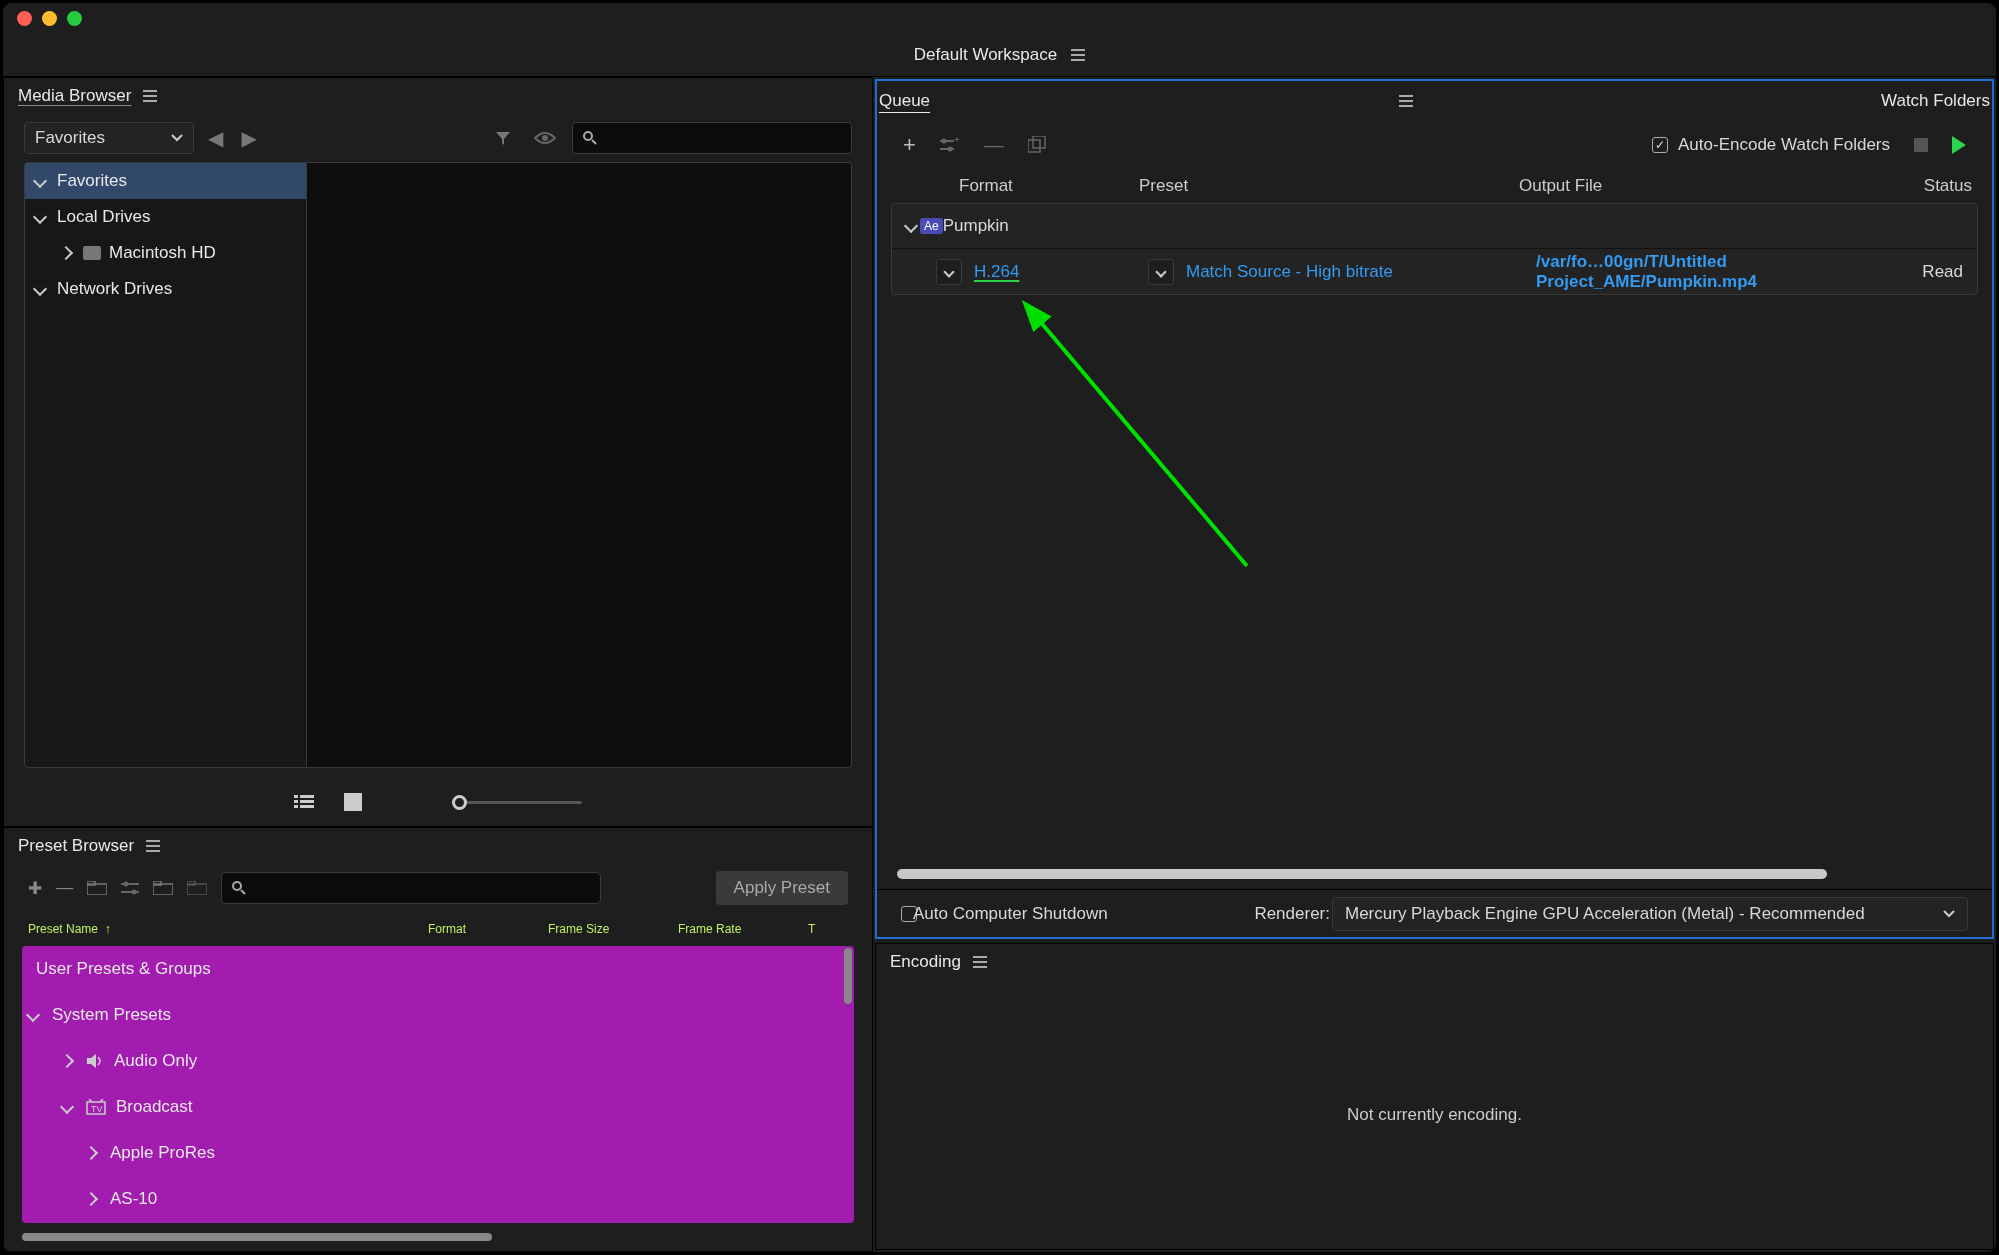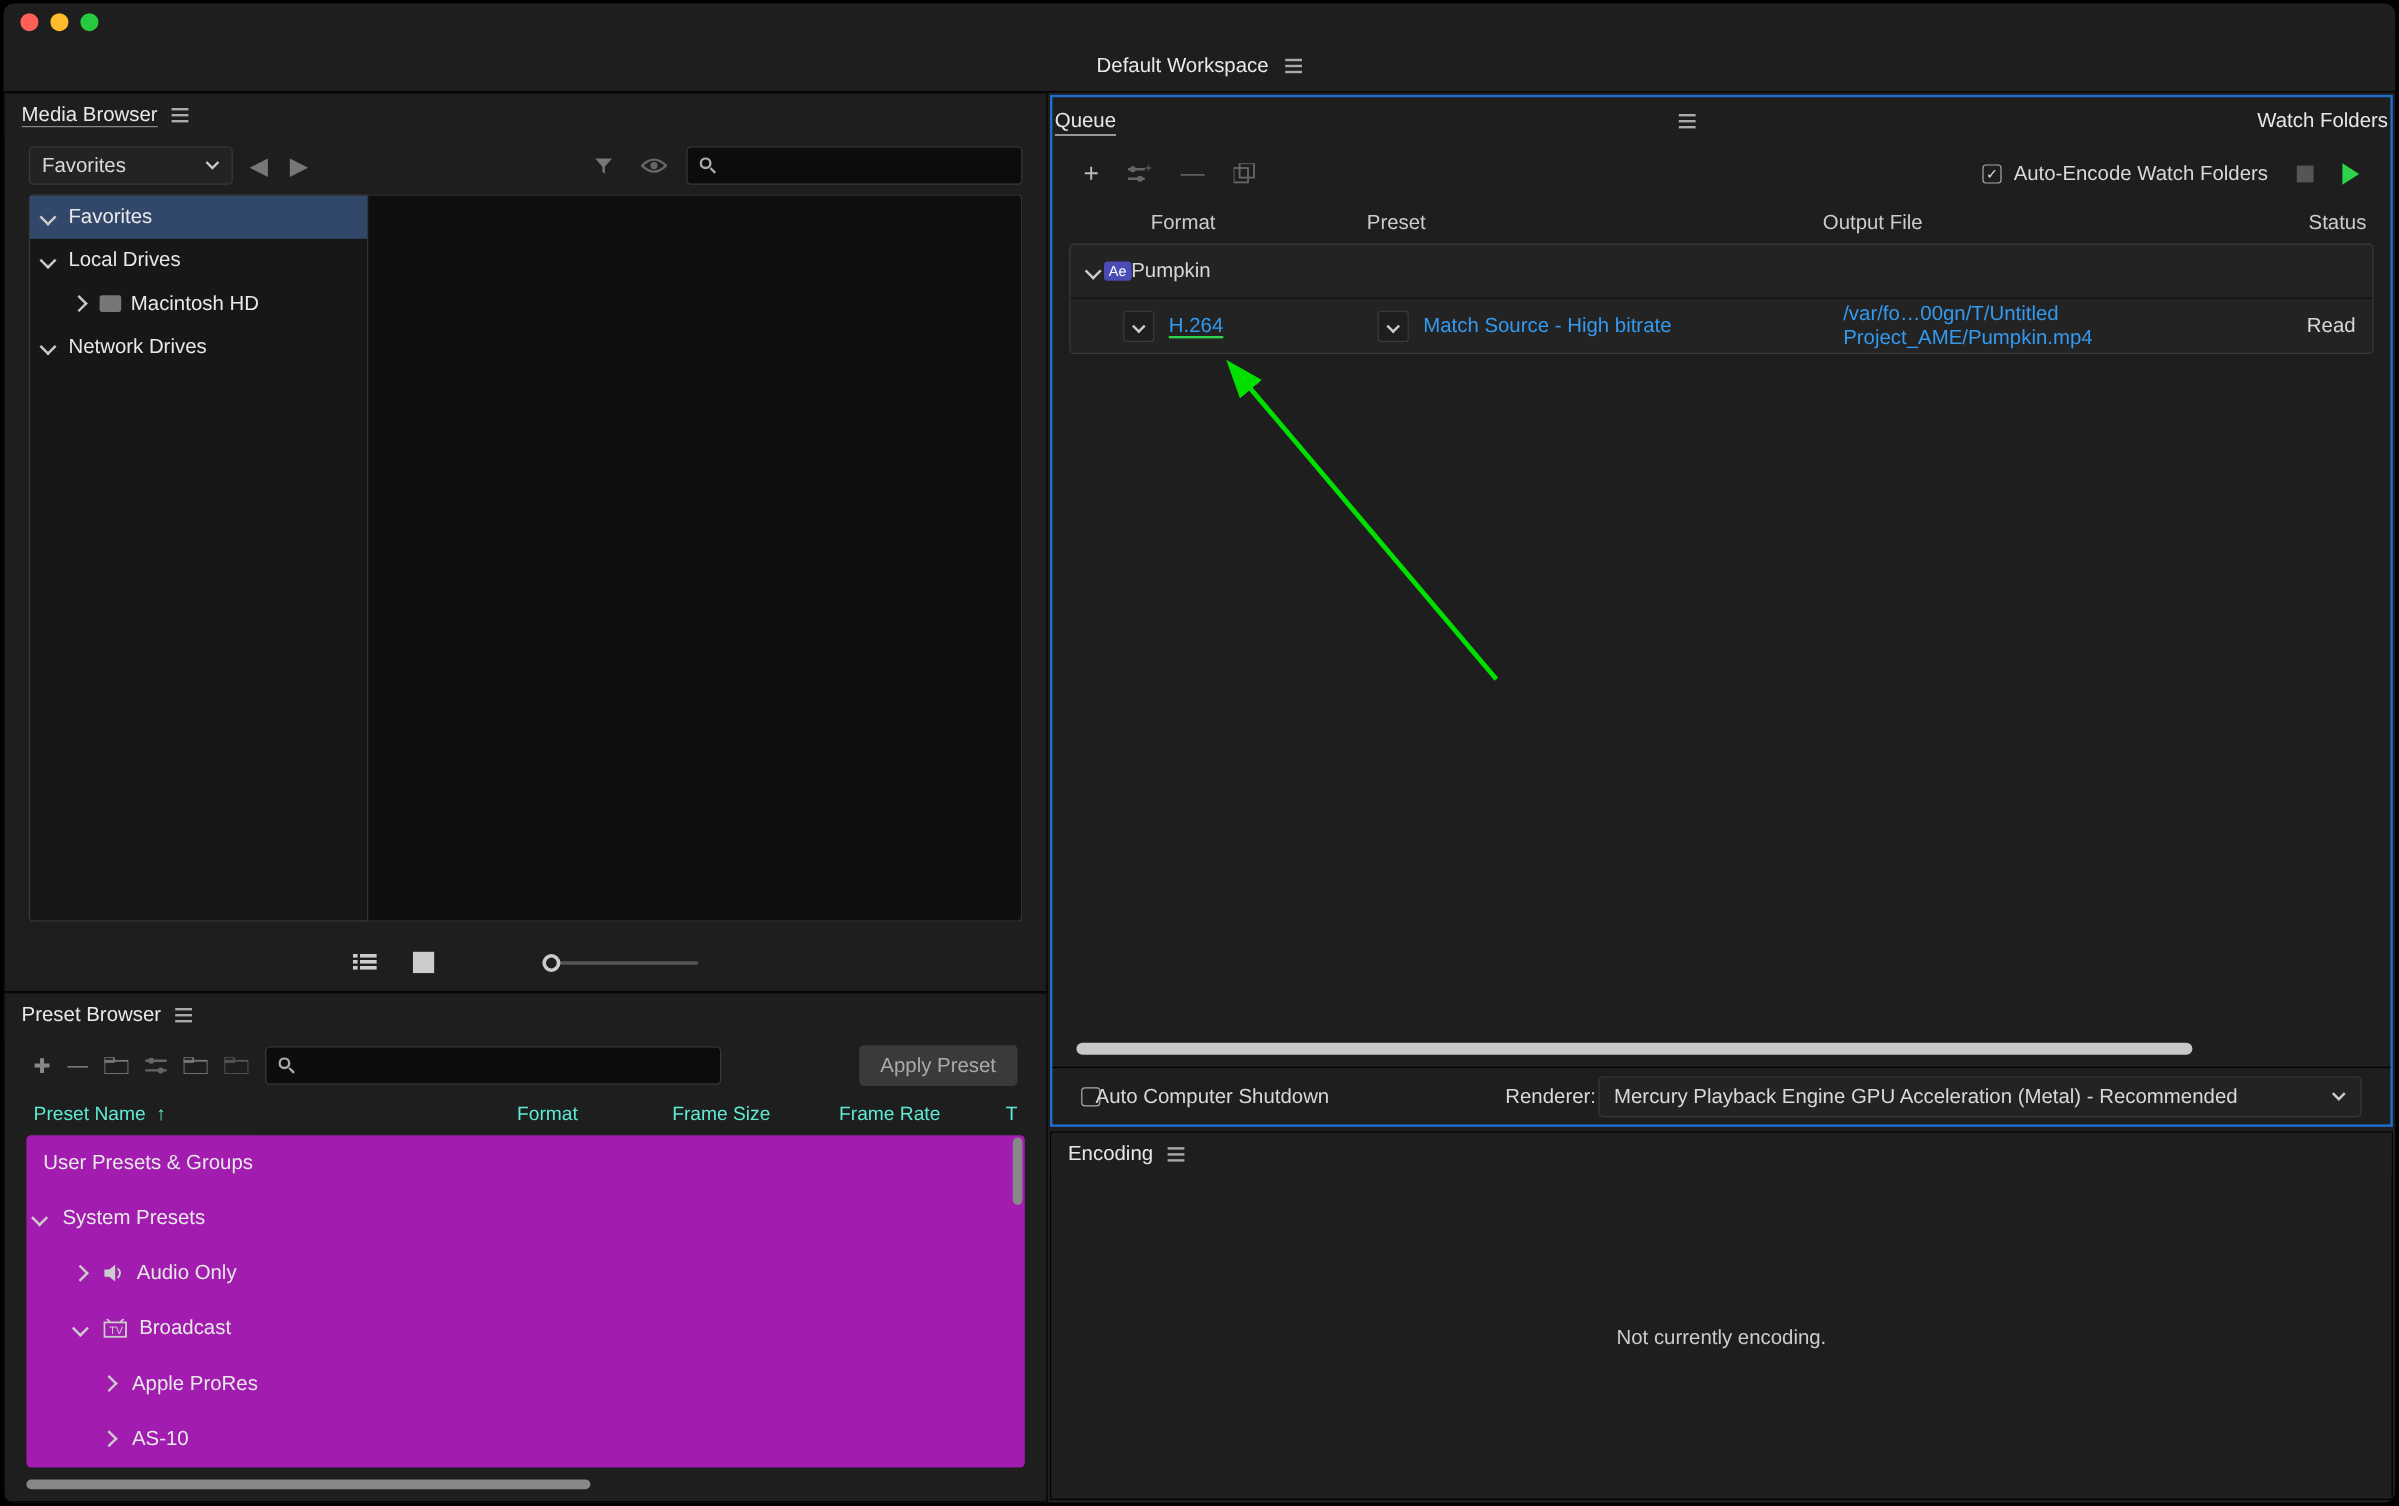--- a/index.html
+++ b/index.html
@@ -52,21 +52,21 @@
   .mb-footer{height:48px; display:flex; align-items:center; justify-content:center; gap:30px;}
   .mb-footer .f-icon{color:#bbb;}
   .slider-track{width:130px; height:3px; background:#555; position:relative; border-radius:2px;}
   .slider-knob{position:absolute; left:0; top:-6px; width:15px; height:15px; border:3px solid #ccc; border-radius:50%; background:#1e1e1e;}
 
   
   .preset-browser { flex:1; }
   .pb-toolbar{height:48px; display:flex; align-items:center; gap:14px; padding:0 24px;}
   .pb-toolbar .small-icon{color:#888; font-size:17px;}
   .apply-btn{ background:#3a3a3a; color:#aaa; border-radius:4px; padding:7px 18px; height:34px; display:flex; align-items:center;}
-  .pb-headers{height:34px; display:flex; align-items:center; padding:0 24px; gap:12px; color:#5eead4; font-size:16px;}
+  .pb-headers{height:34px; display:flex; align-items:center; padding:0 24px; gap:0; color:#bef264; font-size:12px;}
   .col-name{width:400px;} .col-fmt{width:120px;} .col-fs{width:130px;} .col-fr{width:130px;}
   .pb-list{flex:1; background:#a21caf; margin:0 18px 10px 18px; border-radius:4px; position:relative; overflow:hidden;}
   .pb-row{height:46px; display:flex; align-items:center; padding:0 14px; gap:10px; color:#e8e8e8;}
   .pb-row.indent1{padding-left:40px;} .pb-row.indent2{padding-left:64px;}
   .pb-scroll-v{position:absolute; right:2px; top:2px; width:8px; height:56px; background:#888; border-radius:4px;}
   .pb-scroll-h{height:10px; margin:0 18px 8px 18px; background:transparent; position:relative;}
   .pb-scroll-h .thumb{position:absolute; left:0; width:470px; height:8px; background:#888; border-radius:4px;}
 
   
   .queue-panel { border:2px solid #1f6fd0; margin:2px; flex: 0 0 auto; height: 860px;}
@@ -82,21 +82,21 @@
   .q-headers{height:34px; display:flex; align-items:center; color:#ccc; padding:0 20px;}
   .qh-format{margin-left:62px; width:180px;} .qh-preset{width:380px;} .qh-output{width:370px;} .qh-status{margin-left:auto;}
   .q-group{background:#232323; margin:0 14px; border-radius:4px; border:1px solid #3a3a3a;}
   .q-group-head{height:44px; display:flex; align-items:center; padding:0 14px;}
   .ae-badge{background:#4b4bb5; color:#fff; font-size:12px; border-radius:3px; padding:1px 4px;}
   .q-item{height:46px; border-top:1px solid #111; display:flex; align-items:center; padding:0 14px; gap:12px;}
   .dd-small{width:26px;height:26px;background:#1e1e1e;border:1px solid #3a3a3a;border-radius:3px;display:flex;align-items:center;justify-content:center;}
   .dd-small .chv{display:inline-block;width:8px;height:8px;border-right:2px solid #ccc;border-bottom:2px solid #ccc;transform:rotate(45deg);}
   .link{color:#339af0;}
   .link.underline{text-decoration:underline; text-decoration-color:#2bd44a; text-underline-offset:3px; text-decoration-thickness:2px;}
-  .q-item .fmt{width:162px;} .q-item .preset{width:338px; margin-left:0;} .q-item .out{width:370px;} .q-item .stat{margin-left:auto;}
+  .q-item .fmt{width:162px;} .q-item .preset{width:338px; margin-left:0;} .q-item .out{width:370px;font-weight:bold;} .q-item .stat{margin-left:auto;}
 
   .q-scroll-h{height:14px; margin:6px 20px; position:relative;}
   .q-scroll-h .thumb{position:absolute; left:0; width:930px; height:10px; background:#c8c8c8; border-radius:5px;}
 
   .q-footer{height:48px; border-top:1px solid #000; display:flex; align-items:center; gap:2px; padding:0 24px;}
   .renderer-dd{ flex: 0 0 auto; width:636px; background:#232323; border:1px solid #3a3a3a; border-radius:4px; height:34px; display:flex; align-items:center; padding:0 12px;}
   .renderer-dd .chev{margin-left:auto;}
 
   
   .encoding-panel{ flex:1; margin:2px; }

